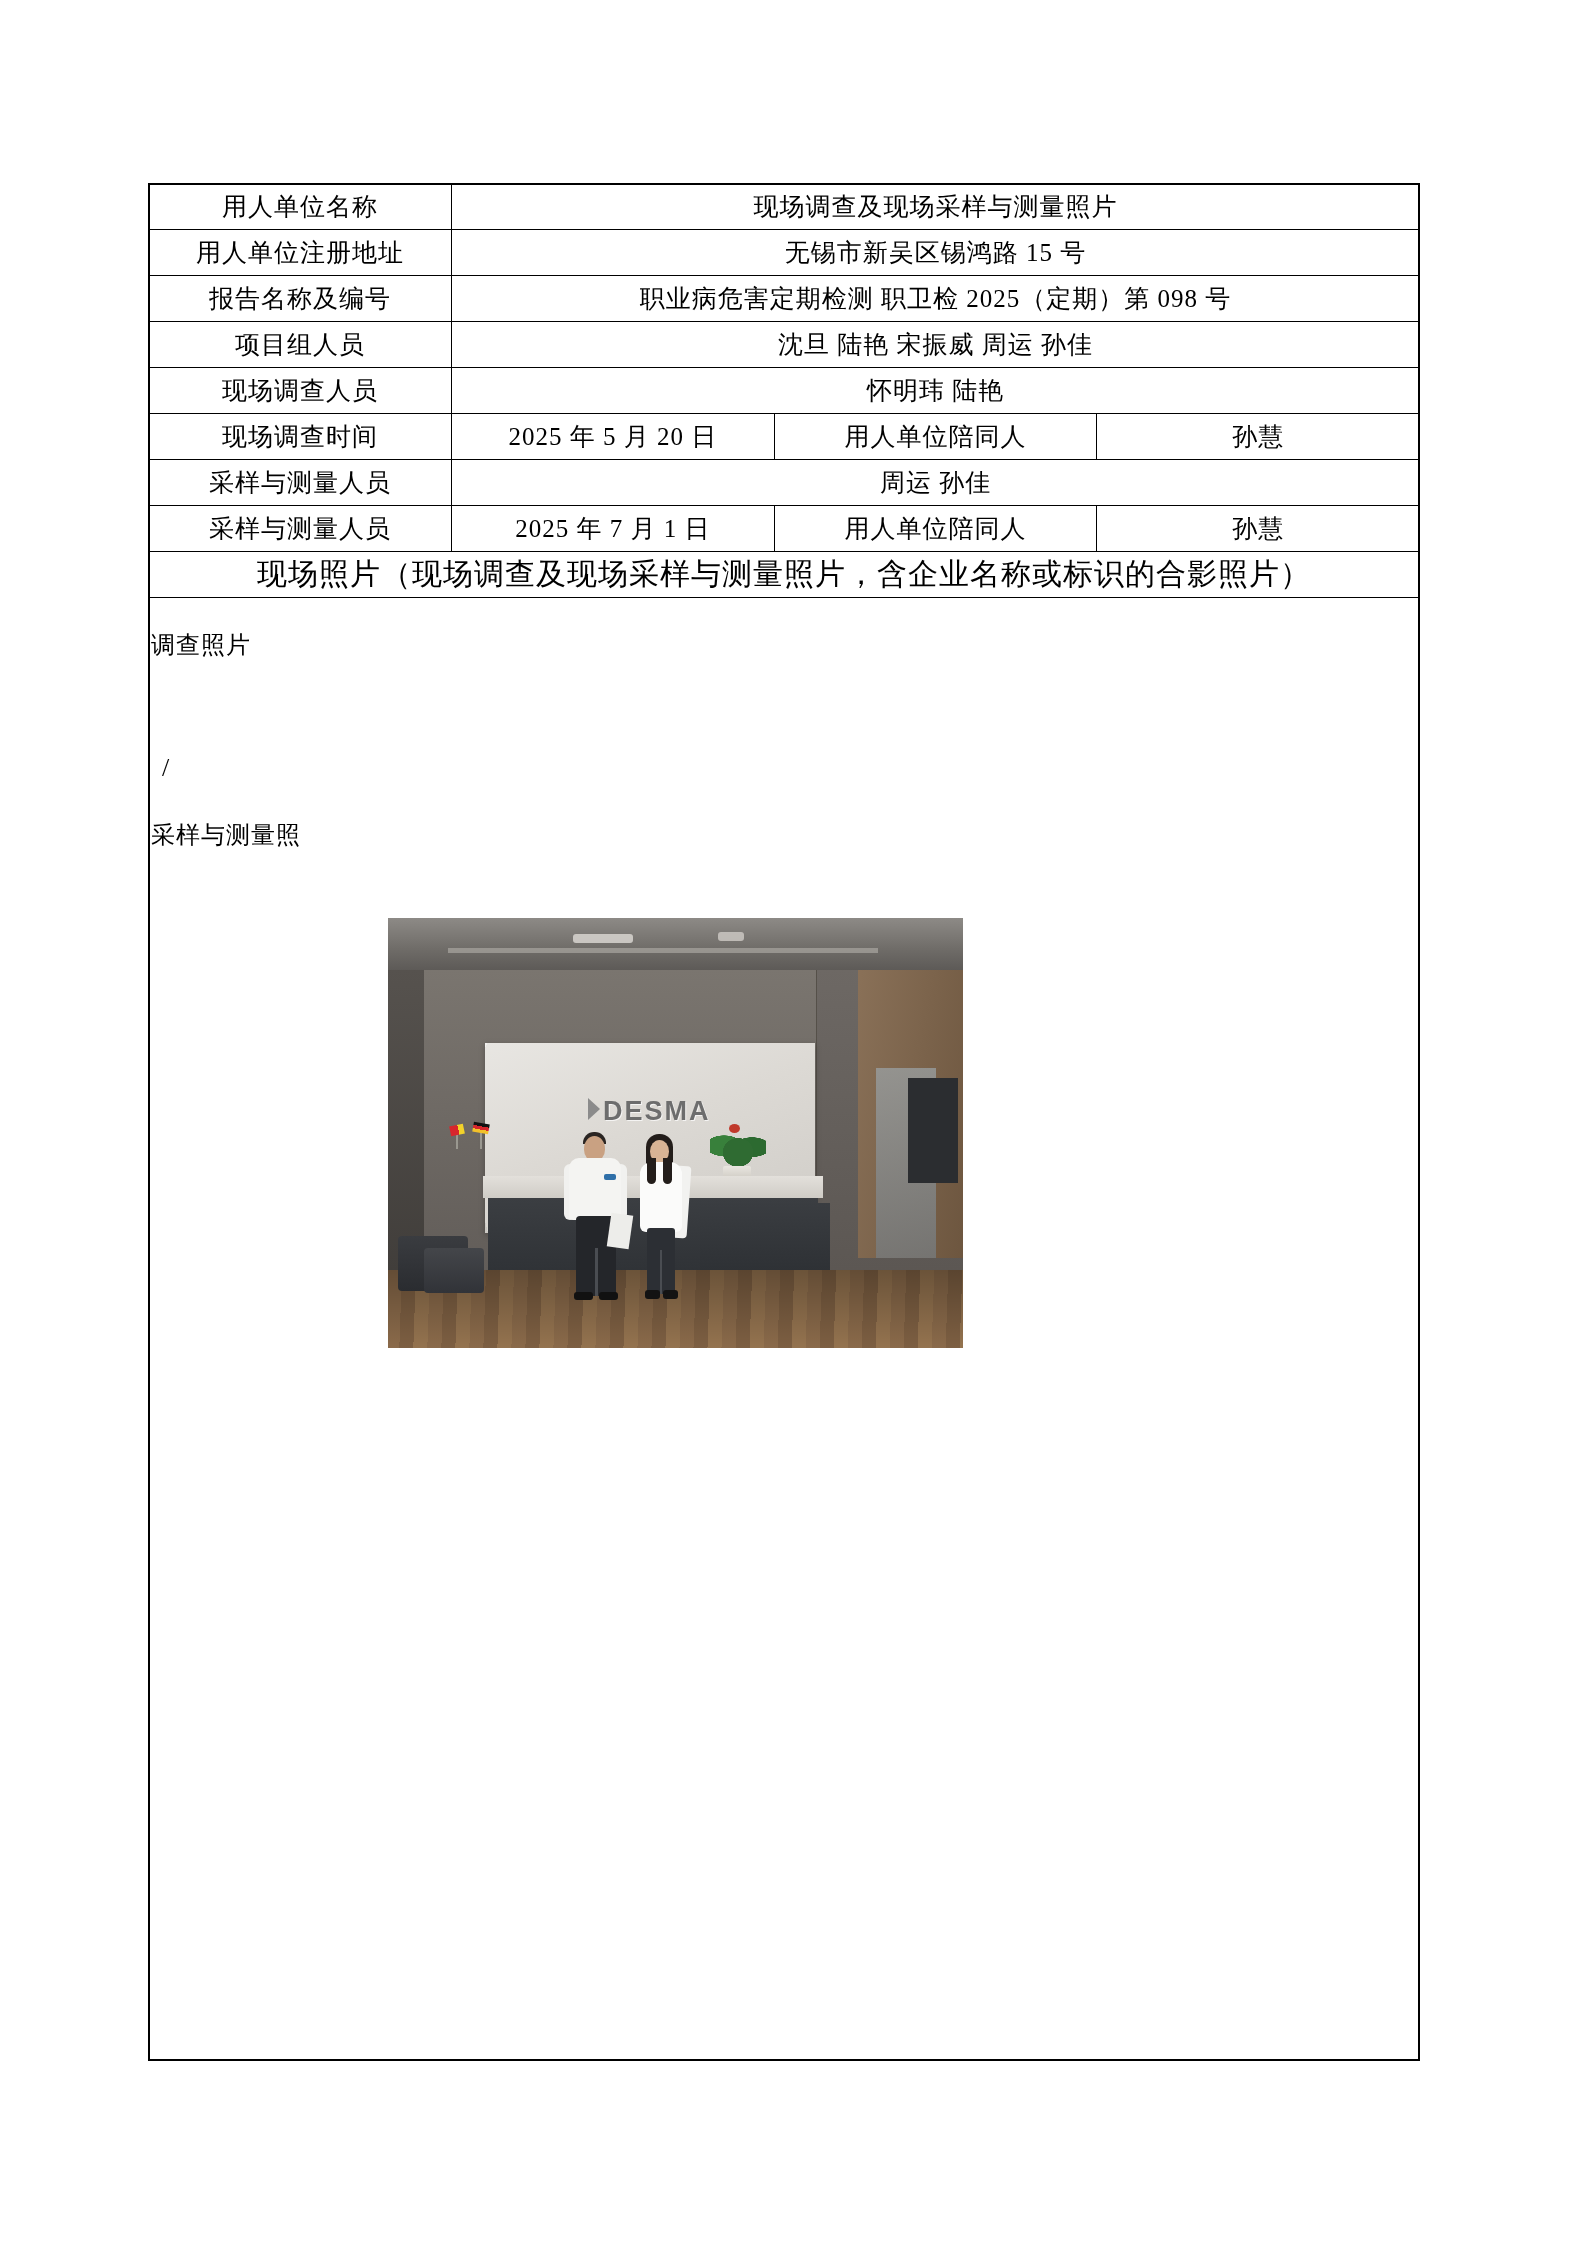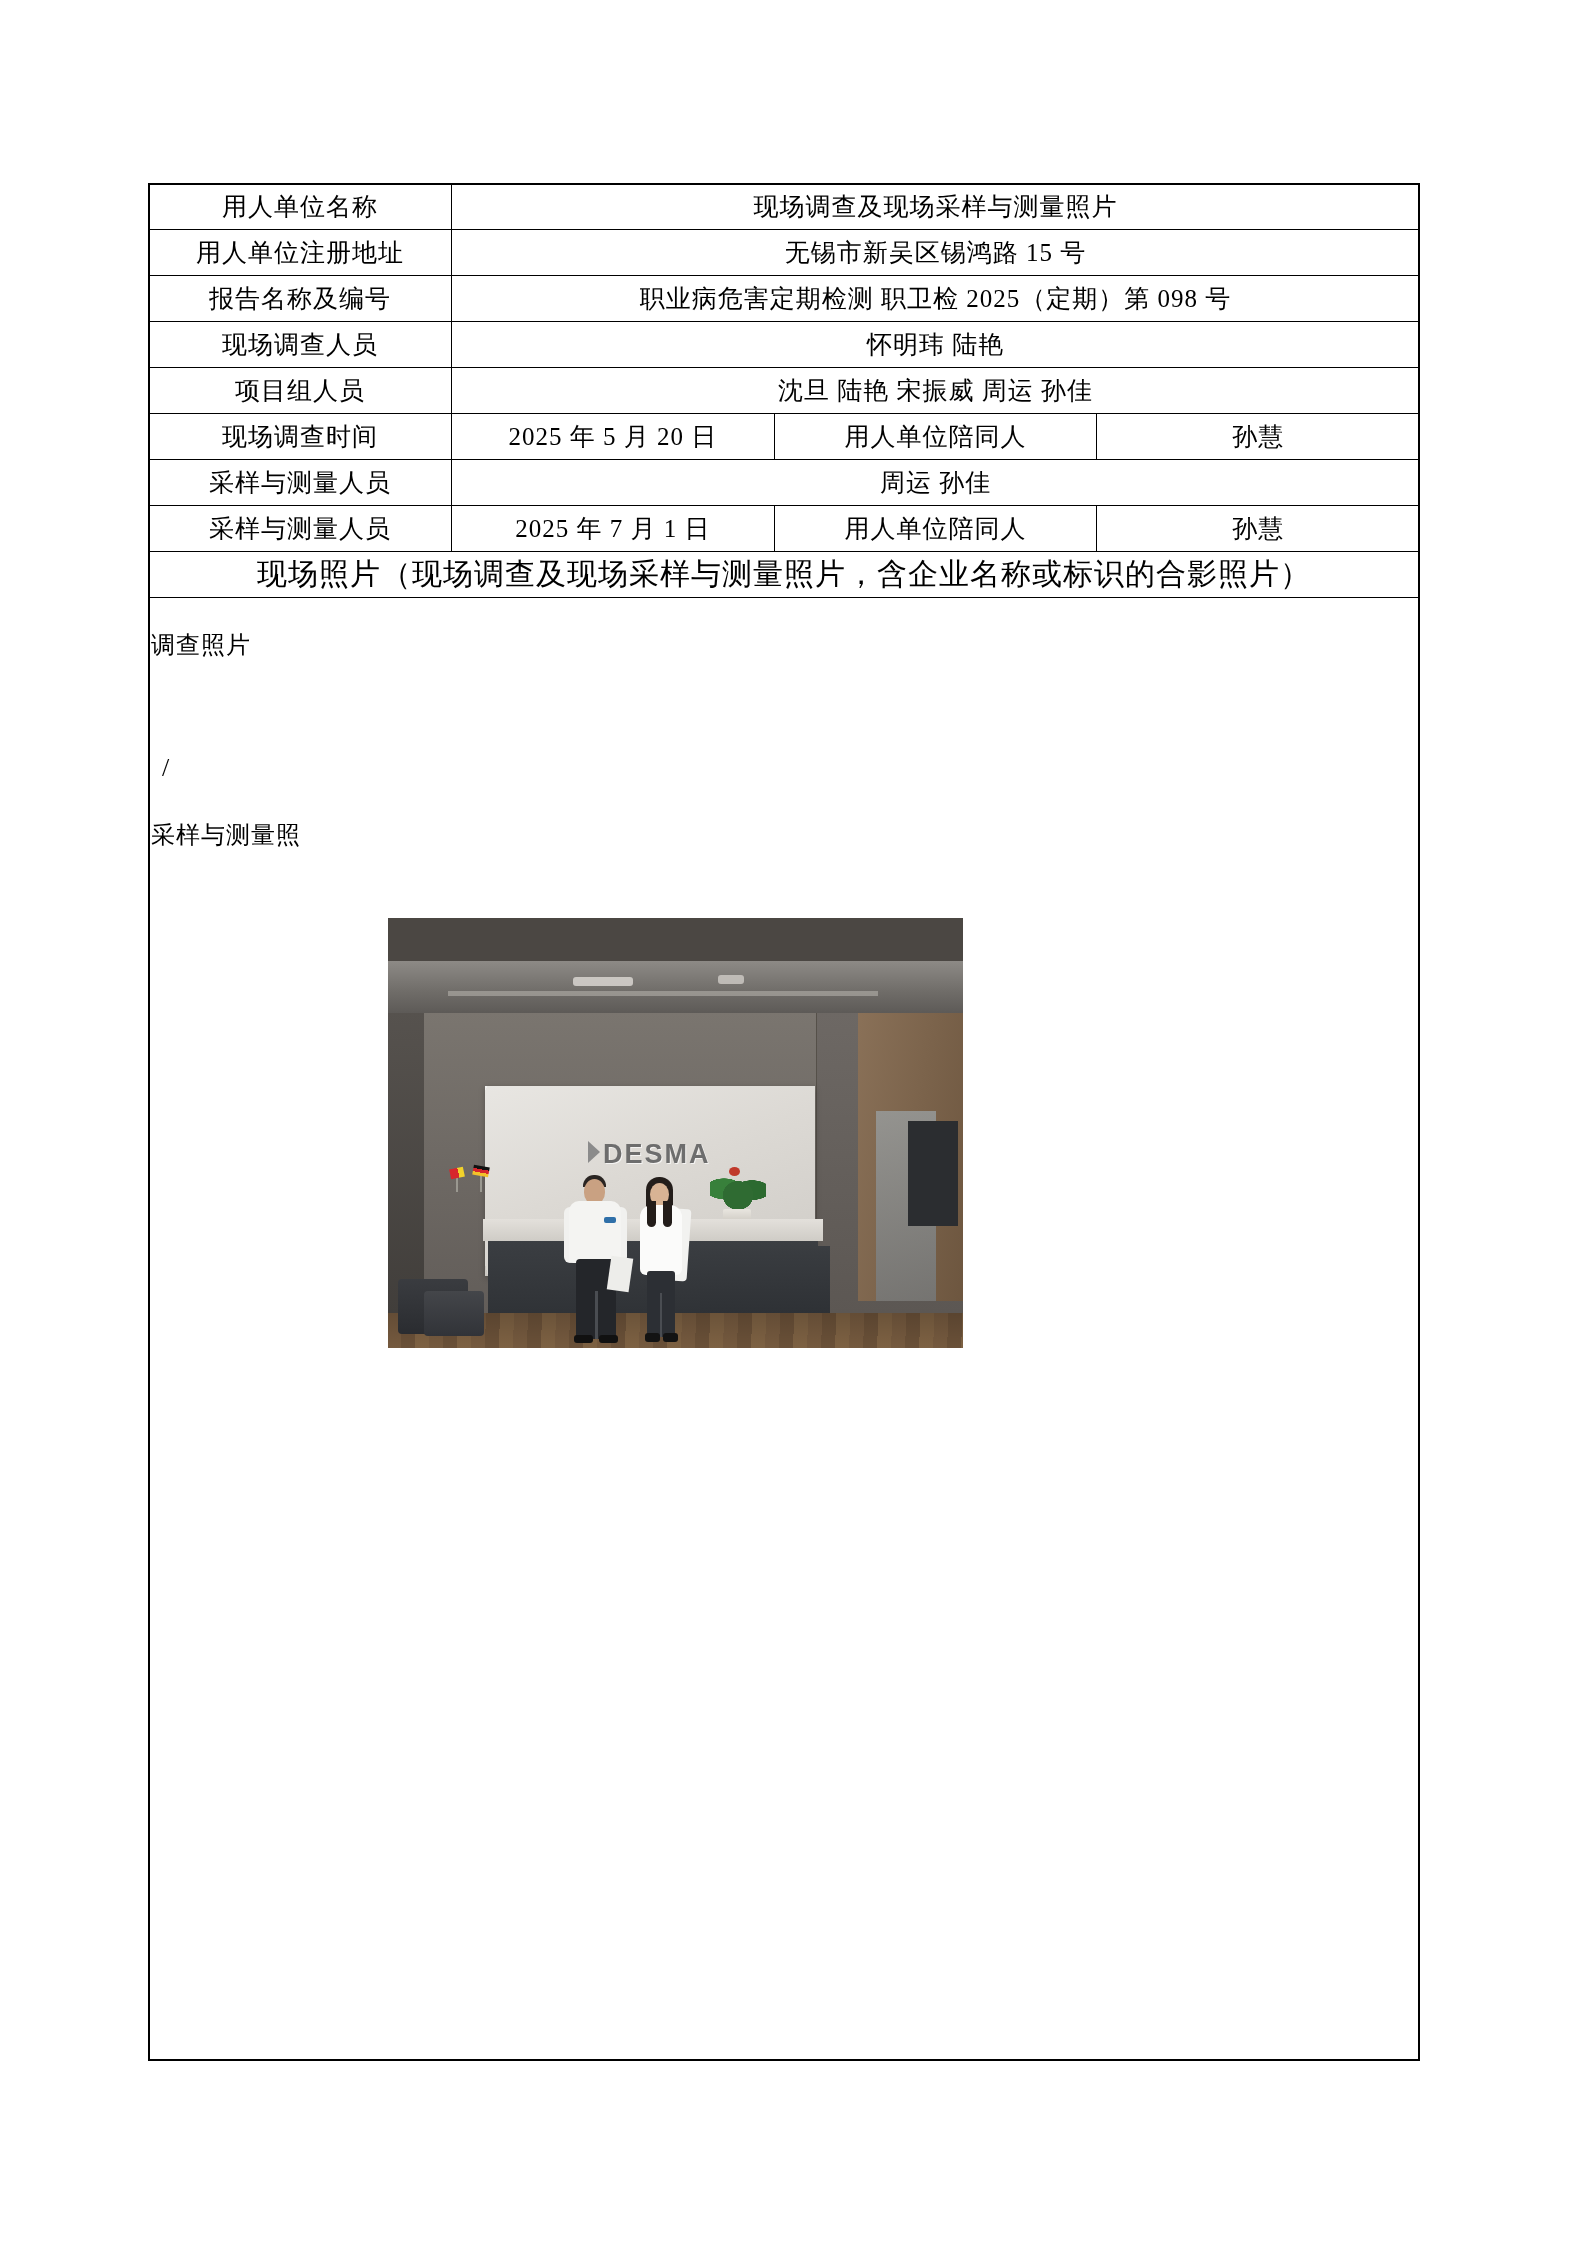--- a/index.html
+++ b/index.html
@@ -90,21 +90,20 @@
     width: 575px;
     height: 430px;
     overflow: hidden;
     background: #4b4743;
   }
   .photo {
     position: absolute;
     left: 0; top: 0;
     width: 575px;
     height: 310px;
-    margin-top: 43px;
   }
   
   .ph-ceiling {
     position: absolute; left: 0; top: 0; width: 575px; height: 52px;
     background: linear-gradient(180deg,#8d8a86 0%, #6f6c68 60%, #5d5a57 100%);
   }
   .ph-ceiling-line {
     position: absolute; left: 60px; top: 30px; width: 430px; height: 5px;
     background: #a9a6a1; opacity: .7;
   }
@@ -261,26 +260,26 @@
     </tr>
     <tr>
       <td class="col-label">用人单位注册地址</td>
       <td colspan="3">无锡市新吴区锡鸿路 15 号</td>
     </tr>
     <tr>
       <td class="col-label">报告名称及编号</td>
       <td colspan="3">职业病危害定期检测  职卫检 2025（定期）第 098 号</td>
     </tr>
     <tr>
+      <td class="col-label">项目组人员</td>
+      <td colspan="3">沈旦  陆艳  宋振威    周运  孙佳</td>
+    </tr>
+    <tr>
       <td class="col-label">现场调查人员</td>
       <td colspan="3">怀明玮  陆艳</td>
-    </tr>
-    <tr>
-      <td class="col-label">项目组人员</td>
-      <td colspan="3">沈旦  陆艳  宋振威    周运  孙佳</td>
     </tr>
     <tr>
       <td class="col-label">现场调查时间</td>
       <td class="col-mid">2025 年 5 月 20 日</td>
       <td class="col-lab2">用人单位陪同人</td>
       <td class="col-last">孙慧</td>
     </tr>
     <tr>
       <td class="col-label">采样与测量人员</td>
       <td colspan="3">周运  孙佳</td>

